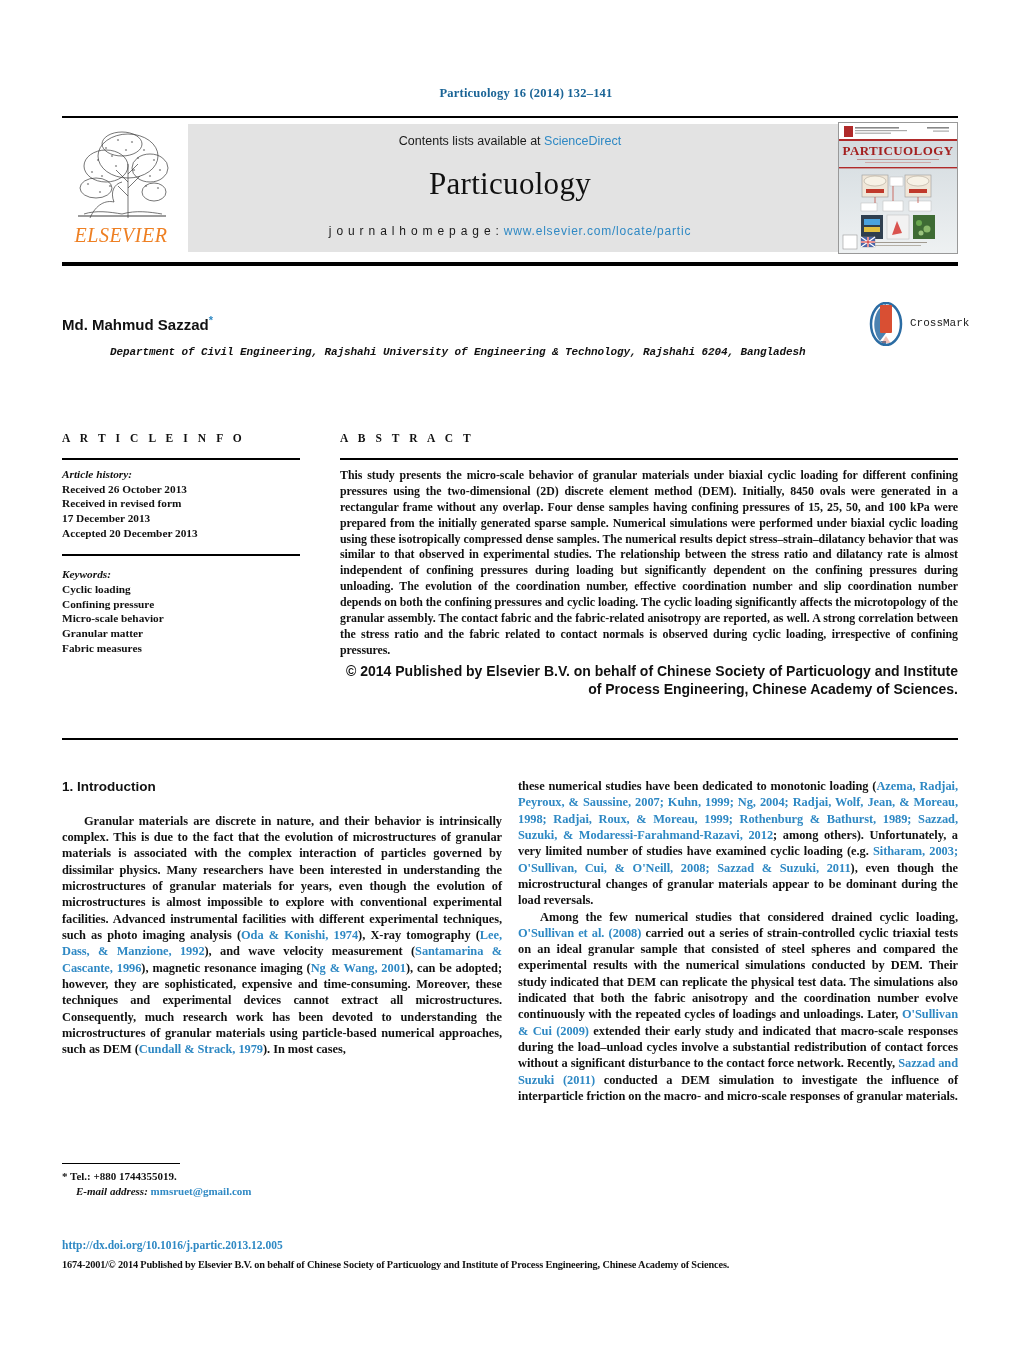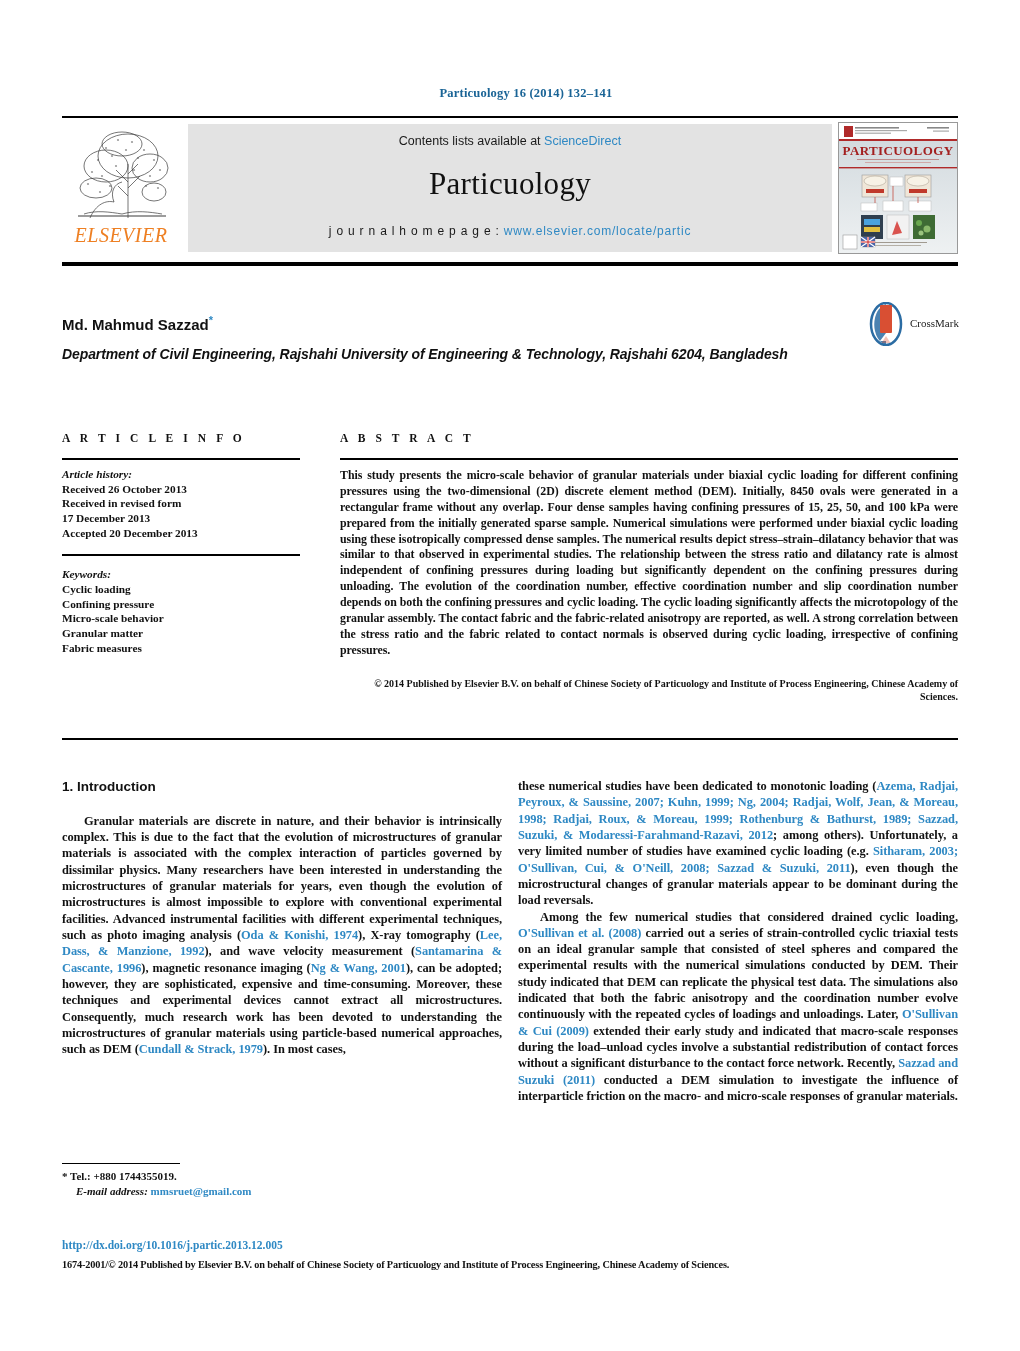--- a/index.html
+++ b/index.html
@@ -79,20 +79,21 @@
     color: #ee7f22;
     font-style: italic;
   }
   .center-panel {
     position: absolute;
     left: 126px;
     top: 8px;
     width: 644px;
     height: 128px;
     background: #e3e3e3;
+    padding-left: 48px;
   }
   .contents-line {
     position: absolute;
     left: 0;
     top: 10px;
     width: 644px;
     text-align: center;
     font-family: "Liberation Sans", sans-serif;
     font-size: 12.5px;
     color: #1a1a1a;
@@ -167,46 +168,47 @@
     font-size: 15px;
     color: #111;
   }
   .author .star {
     color: #2f89c4;
     font-size: 11px;
     vertical-align: super;
   }
   .affiliation {
     margin-top: 13px;
-    font-family: Liberation Sans, sans-serif;
+    font-family: Liberation Mono, monospace;
     font-style: italic;
     font-weight: bold;
-    font-size: 14px;
+    font-size: 11px;
     color: #111;
     letter-spacing: -0.1px;
+    margin-left: 48px;
   }
   .crossmark {
     position: absolute;
     right: 0;
     top: 2px;
     width: 92px;
     height: 44px;
   }
   .cm-badge {
     position: absolute;
     left: 0;
     top: 0;
     width: 40px;
     height: 44px;
   }
   .cm-label {
     position: absolute;
     left: 44px;
     top: 15px;
-    font-family: Liberation Serif, serif;
+    font-family: Liberation Mono, monospace;
     font-size: 11px;
     color: #222;
   }
 
   
   .sec-head {
     font-family: "Liberation Serif", serif;
     font-weight: bold;
     font-size: 11.5px;
     letter-spacing: 3.6px;
@@ -253,24 +255,24 @@
     margin-top: 8px;
     font-family: "Liberation Serif", serif;
     font-weight: bold;
     font-size: 11.9px;
     line-height: 1.335;
     text-align: justify;
     color: #111;
     letter-spacing: -0.05px;
   }
   .copyright {
-    margin-top: 18px;
-    font-family: Liberation Serif, serif;
-    font-weight: bold;
-    font-size: 10px;
+    margin-top: 3px;
+    font-family: Liberation Sans, sans-serif;
+    font-weight: bold;
+    font-size: 14px;
     line-height: 1.335;
     text-align: right;
     color: #111;
   }
   .abstract-rule-bottom {
     position: absolute;
     left: 62px;
     top: 738px;
     width: 896px;
     height: 2px;

